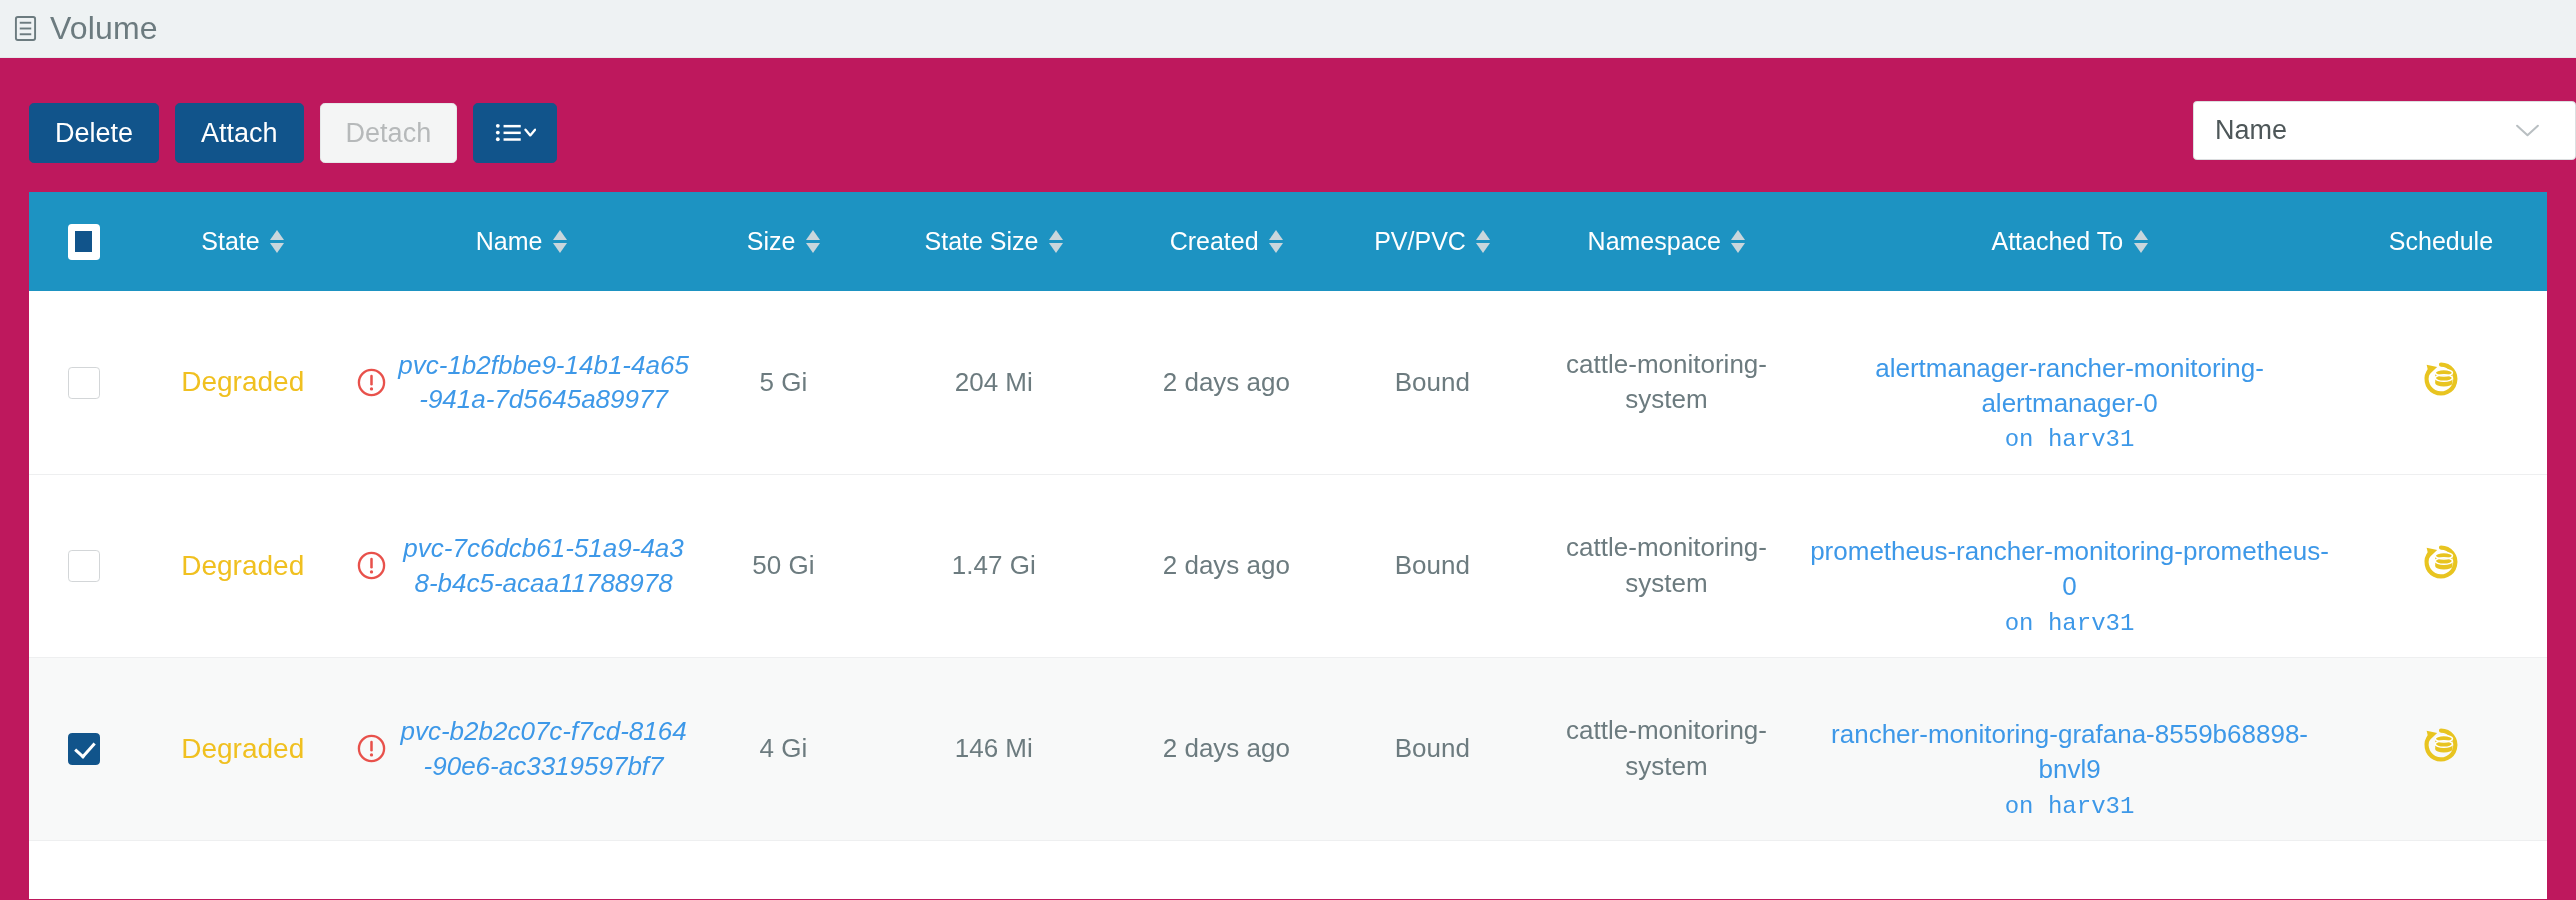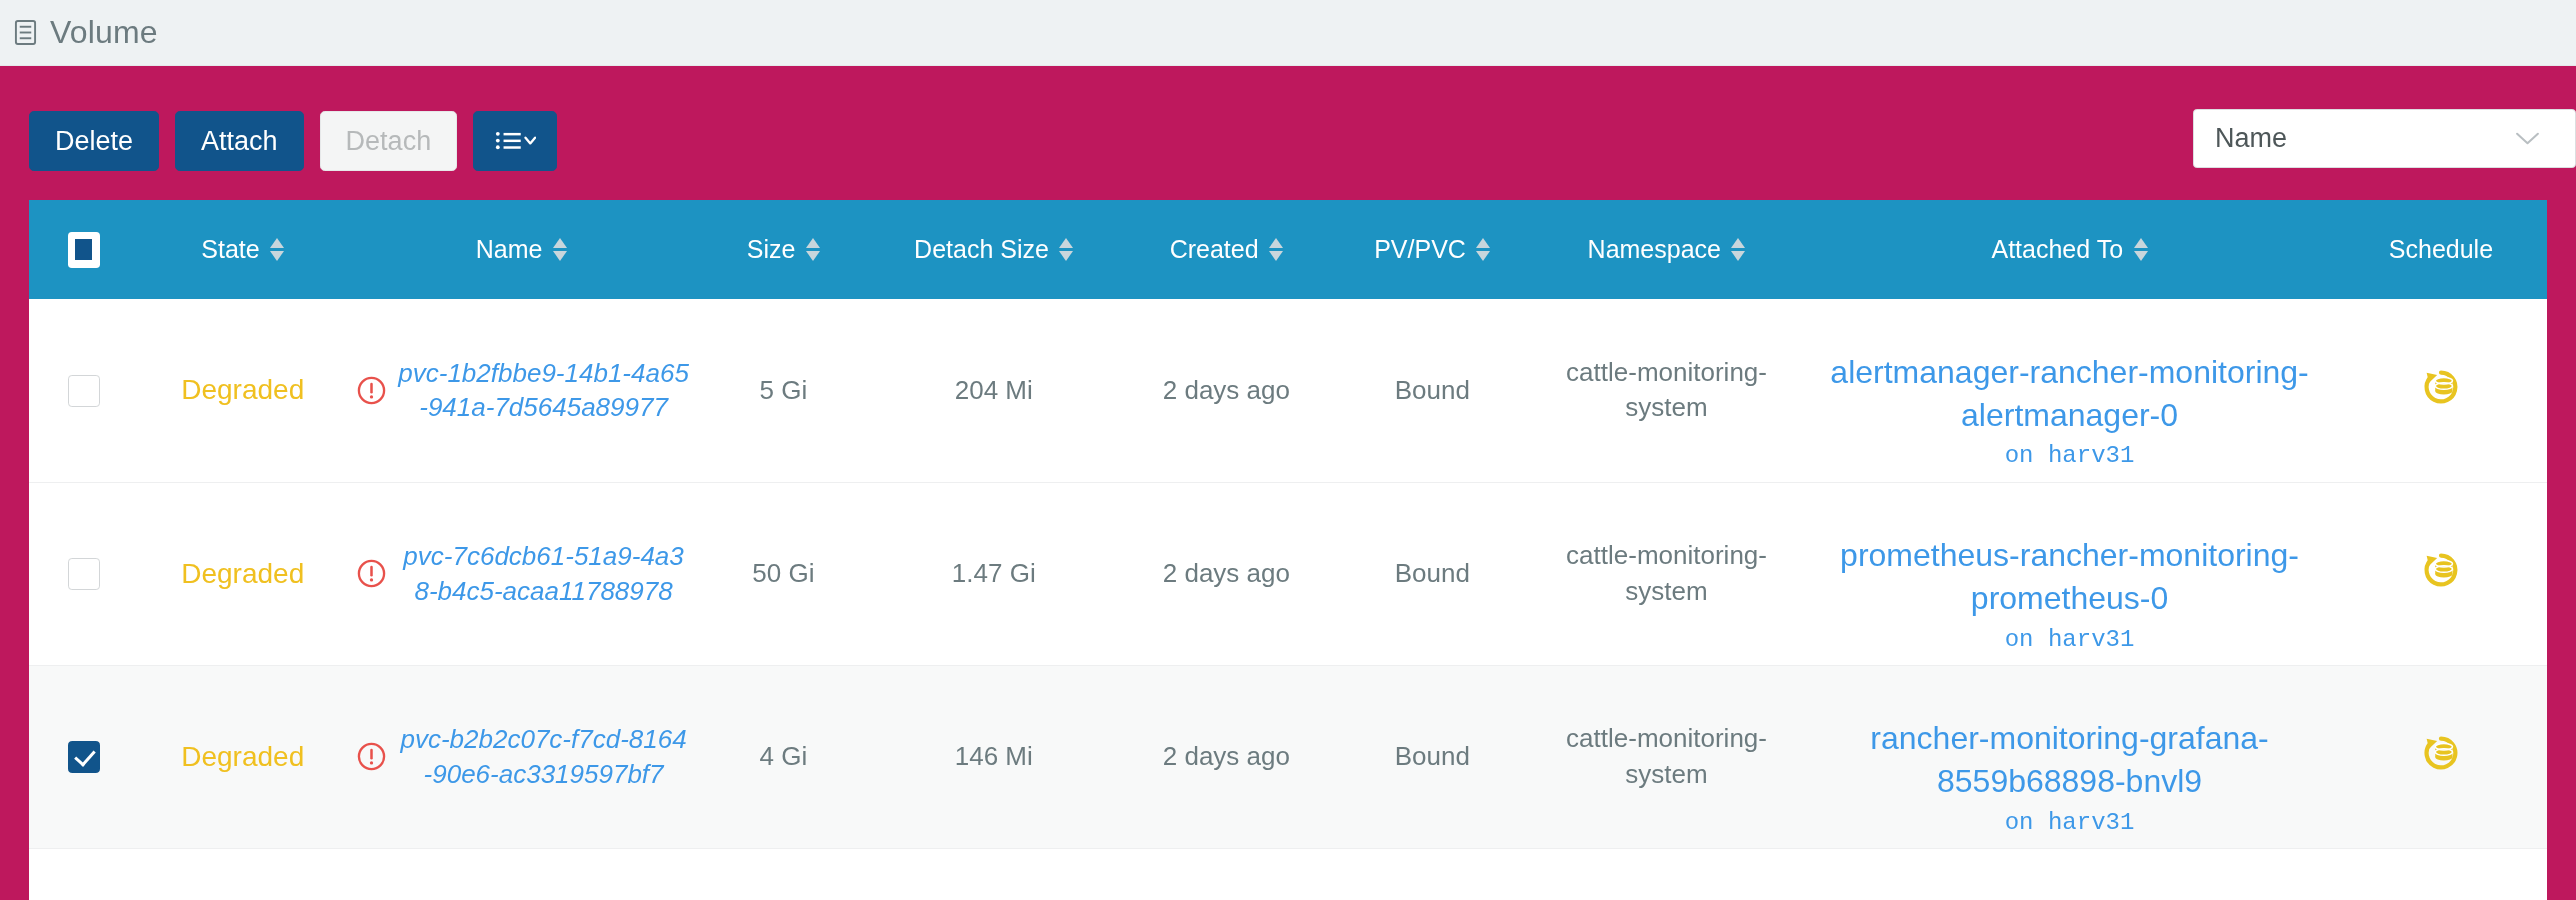--- a/index.html
+++ b/index.html
@@ -6,21 +6,21 @@
   html, body {
     width: 2576px;
     height: 900px;
     background: #ffffff;
     font-family: "Liberation Sans", sans-serif;
     overflow: hidden;
   }
 
   
   .titlebar {
-    height: 66px;
+    height: 58px;
     background: #eef2f3;
     display: flex;
     align-items: center;
     padding-left: 13.4px;
     border-bottom: 1px solid #e4e9ea;
   }
   .titlebar .vol-icon {
     width: 25px; height: 29px;
     margin-right: 11.5px;
     display: flex; align-items: center; justify-content: center;
@@ -224,21 +224,21 @@
     word-break: break-all;
     flex: 1;
     cursor: pointer;
     font-style: italic;
   }
 
   .ns-cell { line-height: 1.35; }
 
   .att-link {
     color: #3d98e8;
-    font-size: 32px;
+    font-size: 26px;
     line-height: 1.33;
     cursor: pointer;
     display: block;
     margin-top: 40px;
   }
   .att-on {
     font-family: "Liberation Mono", monospace;
     color: #3d98e8;
     font-size: 24px;
     margin-top: 6px;
@@ -334,21 +334,21 @@
           <span class="th-inner">
             <span>Size</span>
             <span class="sort-arrows">
                 <i class="up"></i>
                 <i class="down"></i>
               </span>
           </span>
         </th>
         <th>
           <span class="th-inner">
-            <span>Detach Size</span>
+            <span>State Size</span>
             <span class="sort-arrows">
                 <i class="up"></i>
                 <i class="down"></i>
               </span>
           </span>
         </th>
         <th>
           <span class="th-inner">
             <span>Created</span>
             <span class="sort-arrows">

